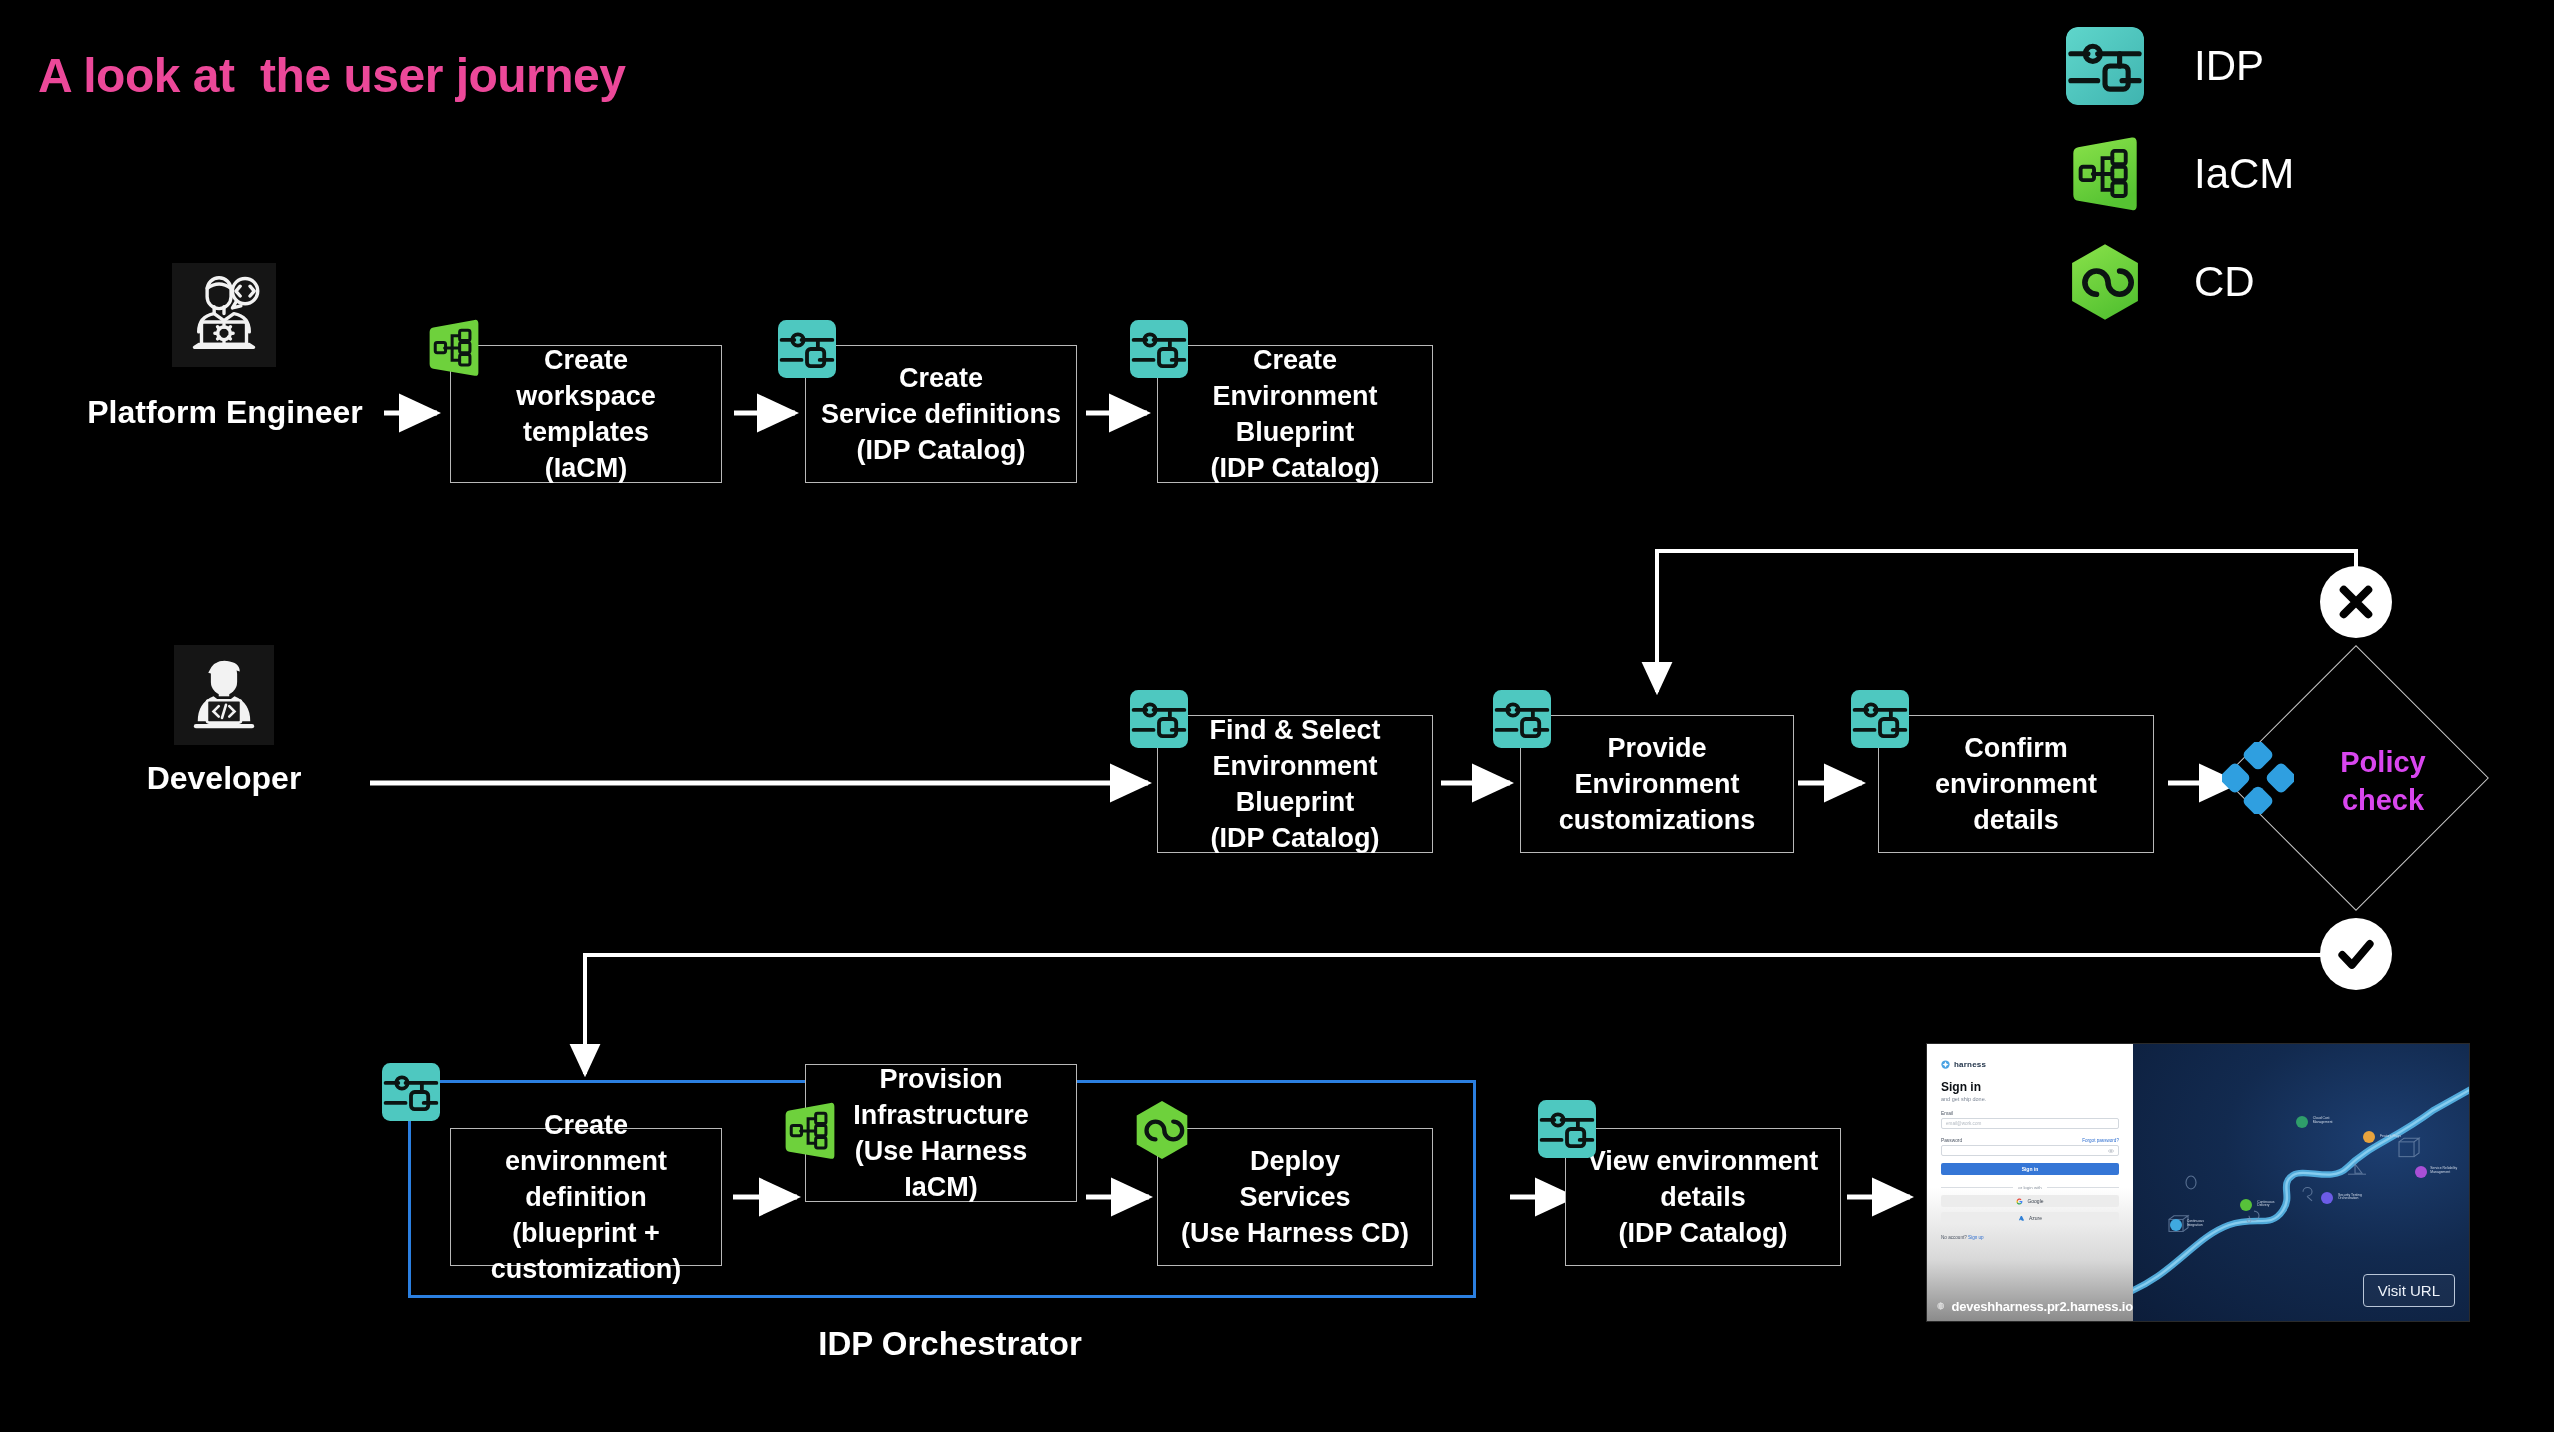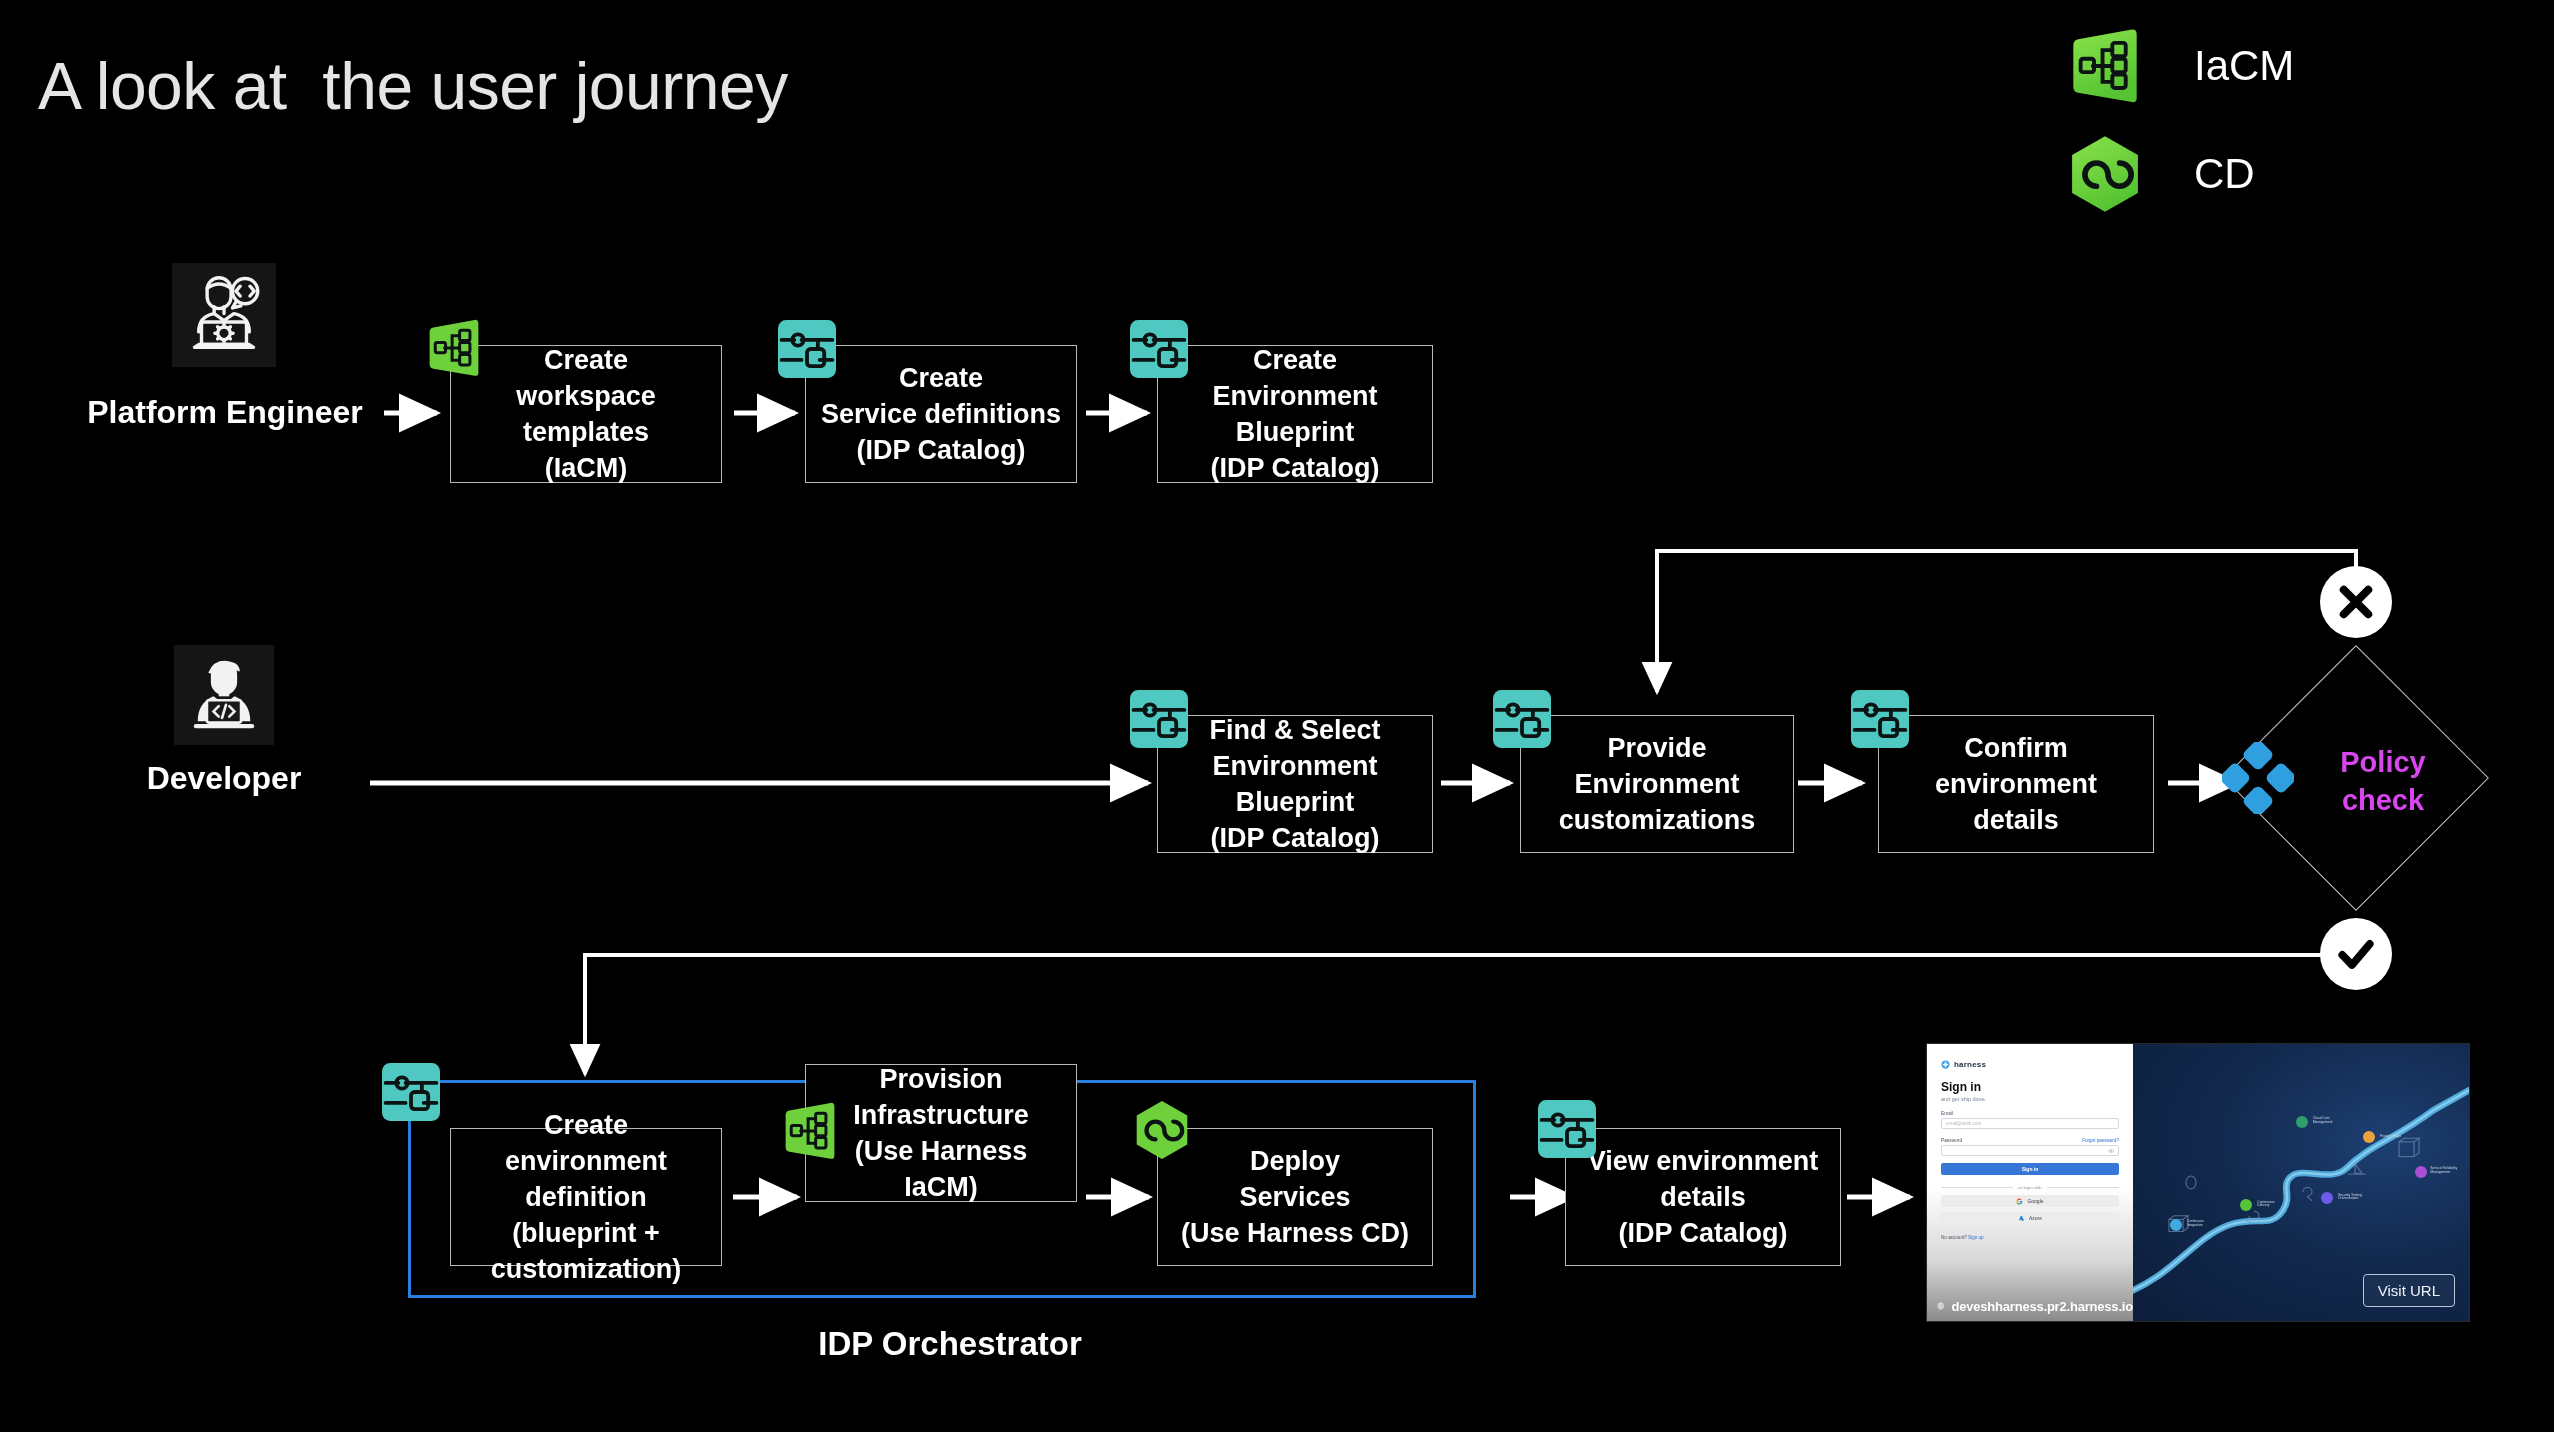--- a/index.html
+++ b/index.html
@@ -8,22 +8,22 @@
     width:2554px;height:1432px;position:relative;overflow:hidden;
     font-family:"Liberation Sans","DejaVu Sans",sans-serif;
     color:#fff;
     -webkit-font-smoothing:antialiased;
   }
   .abs{position:absolute;}
 
   
   #page-title{
     left:38px;top:48px;
-    font-size:66px;font-weight:normal;letter-spacing:-0.5px;
-    white-space:pre;color:#e5e5e5;
+    font-size:48px;font-weight:bold;letter-spacing:-0.5px;
+    white-space:pre;color:#ec4899;
   }
 
   
   #legend{left:2066px;top:12px;width:440px;}
   .legend-row{display:flex;align-items:center;height:108px;}
   .legend-label{font-size:42px;font-weight:400;margin-left:50px;color:#fff;}
 
   
   .ic{display:block;}
   .ic-idp{border-radius:12px;}
@@ -112,20 +112,43 @@
   .mod-dot{position:absolute;border-radius:50%;}
   .mod-lbl{position:absolute;font-size:3.4px;color:#cfd9e8;line-height:1.15;white-space:pre-line;}
 </style>
 </head>
 <body>
 
 <div class="abs" id="page-title">A look at  the user journey</div>
 
 <div class="abs" id="legend">
 
+  <div class="legend-row">
+    <span>
+      <svg class="ic ic-idp" width="78" height="78" viewBox="0 0 64 64">
+        <defs>
+            <linearGradient id="gIdp" x1="0" y1="0" x2="1" y2="1">
+          <stop offset="0" stop-color="#5fd6cb"></stop>
+              <stop offset="1" stop-color="#3fb4b0"></stop>
+        </linearGradient>
+          </defs>
+        <rect x="0" y="0" width="64" height="64" rx="9" fill="url(#gIdp)"></rect>
+        <g stroke="#0b1412" stroke-width="4.2" fill="none" stroke-linecap="round">
+          <line x1="4" y1="22" x2="18" y2="22"></line>
+          <line x1="26" y1="22" x2="60" y2="22"></line>
+          <line x1="4" y1="44" x2="26" y2="44"></line>
+          <line x1="46" y1="44" x2="60" y2="44"></line>
+          <line x1="44" y1="22" x2="44" y2="32"></line>
+        </g>
+        <circle cx="22" cy="22" r="6.2" fill="none" stroke="#0b1412" stroke-width="4.2"></circle>
+        <rect x="32" y="32" width="19" height="19" rx="4" fill="none" stroke="#0b1412" stroke-width="4.2"></rect>
+      </svg>
+    </span>
+    <span class="legend-label">IDP</span>
+  </div>
 
   <div class="legend-row">
     <span>
       <svg class="ic" width="78" height="78" viewBox="0 0 64 64">
         <defs>
             <linearGradient id="gIacm" x1="0" y1="0" x2="0.4" y2="1">
           <stop offset="0" stop-color="#8ae24a"></stop>
               <stop offset="1" stop-color="#56c332"></stop>
         </linearGradient>
           </defs>

